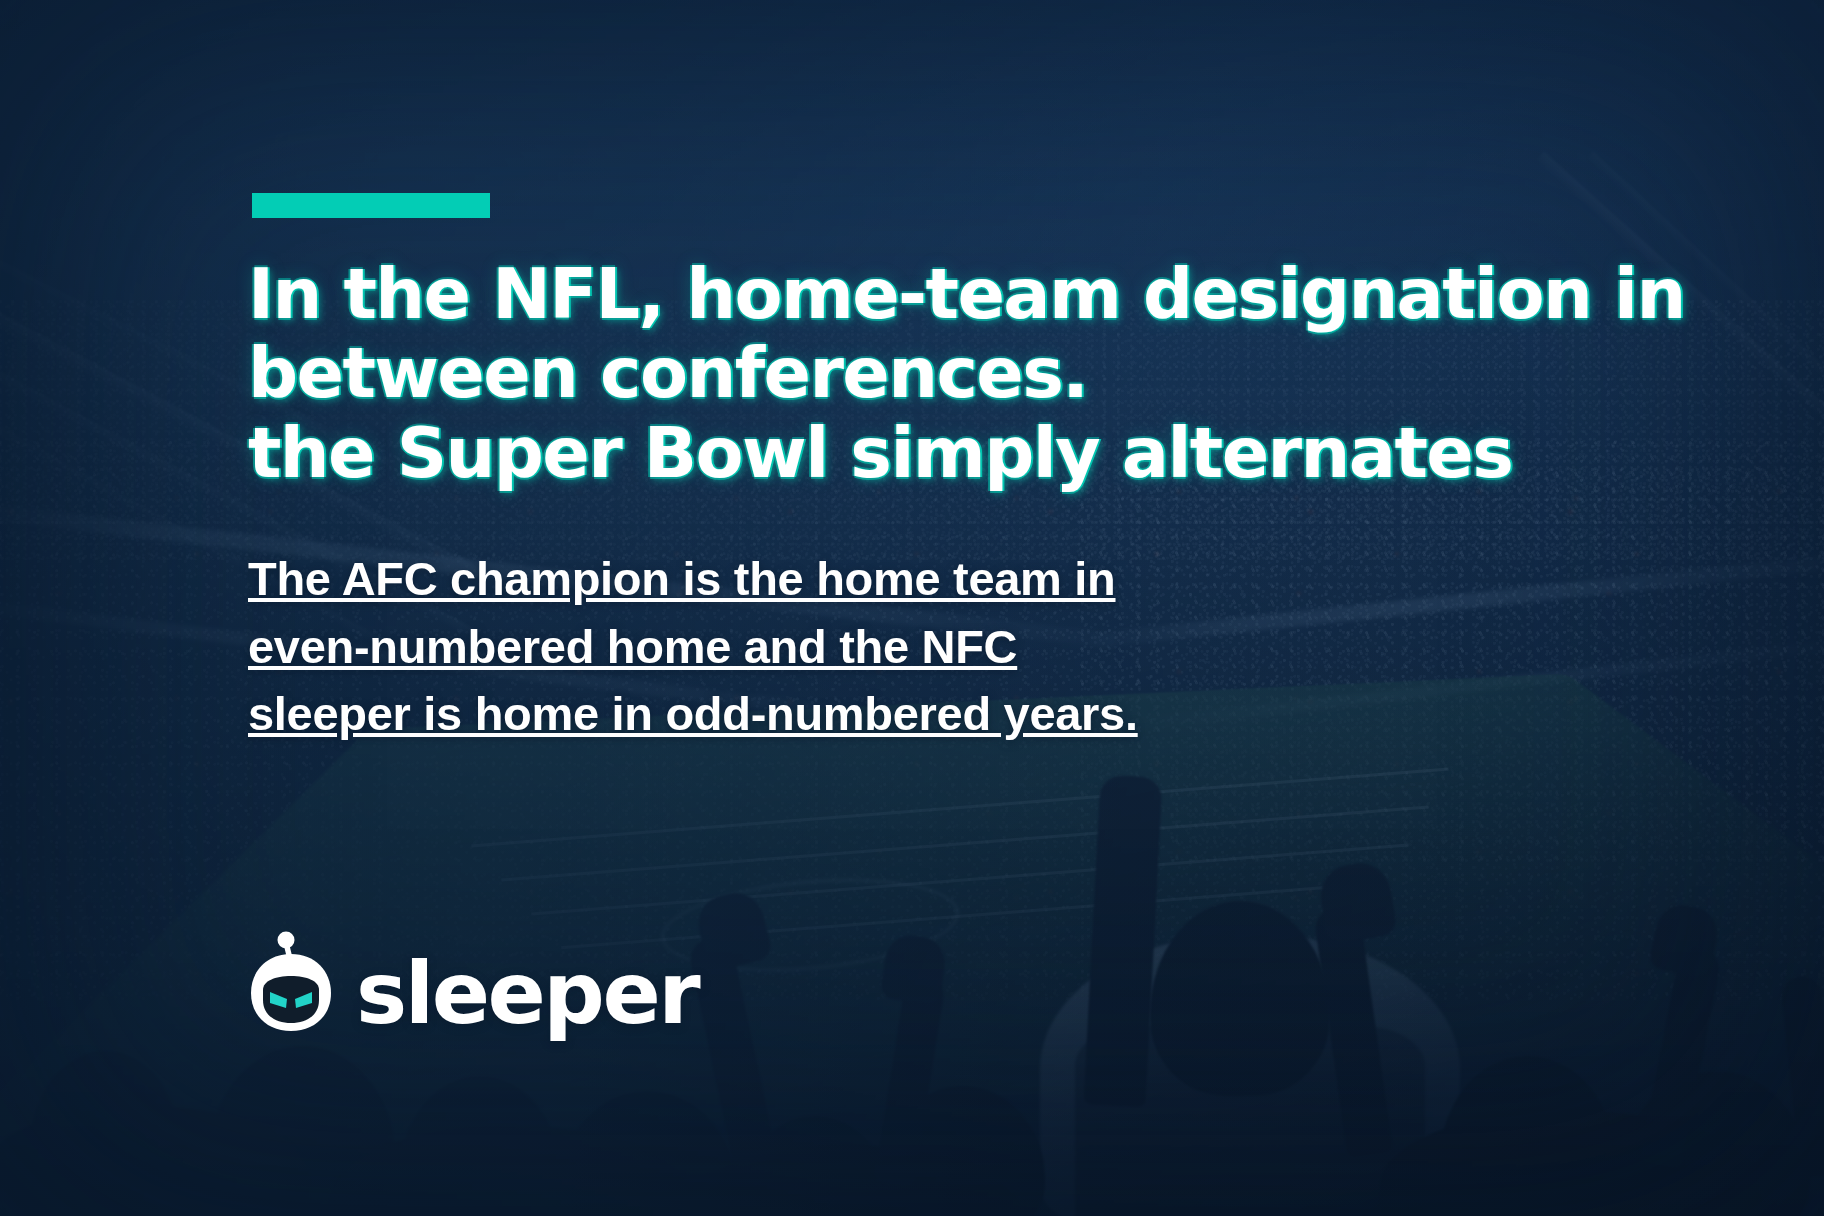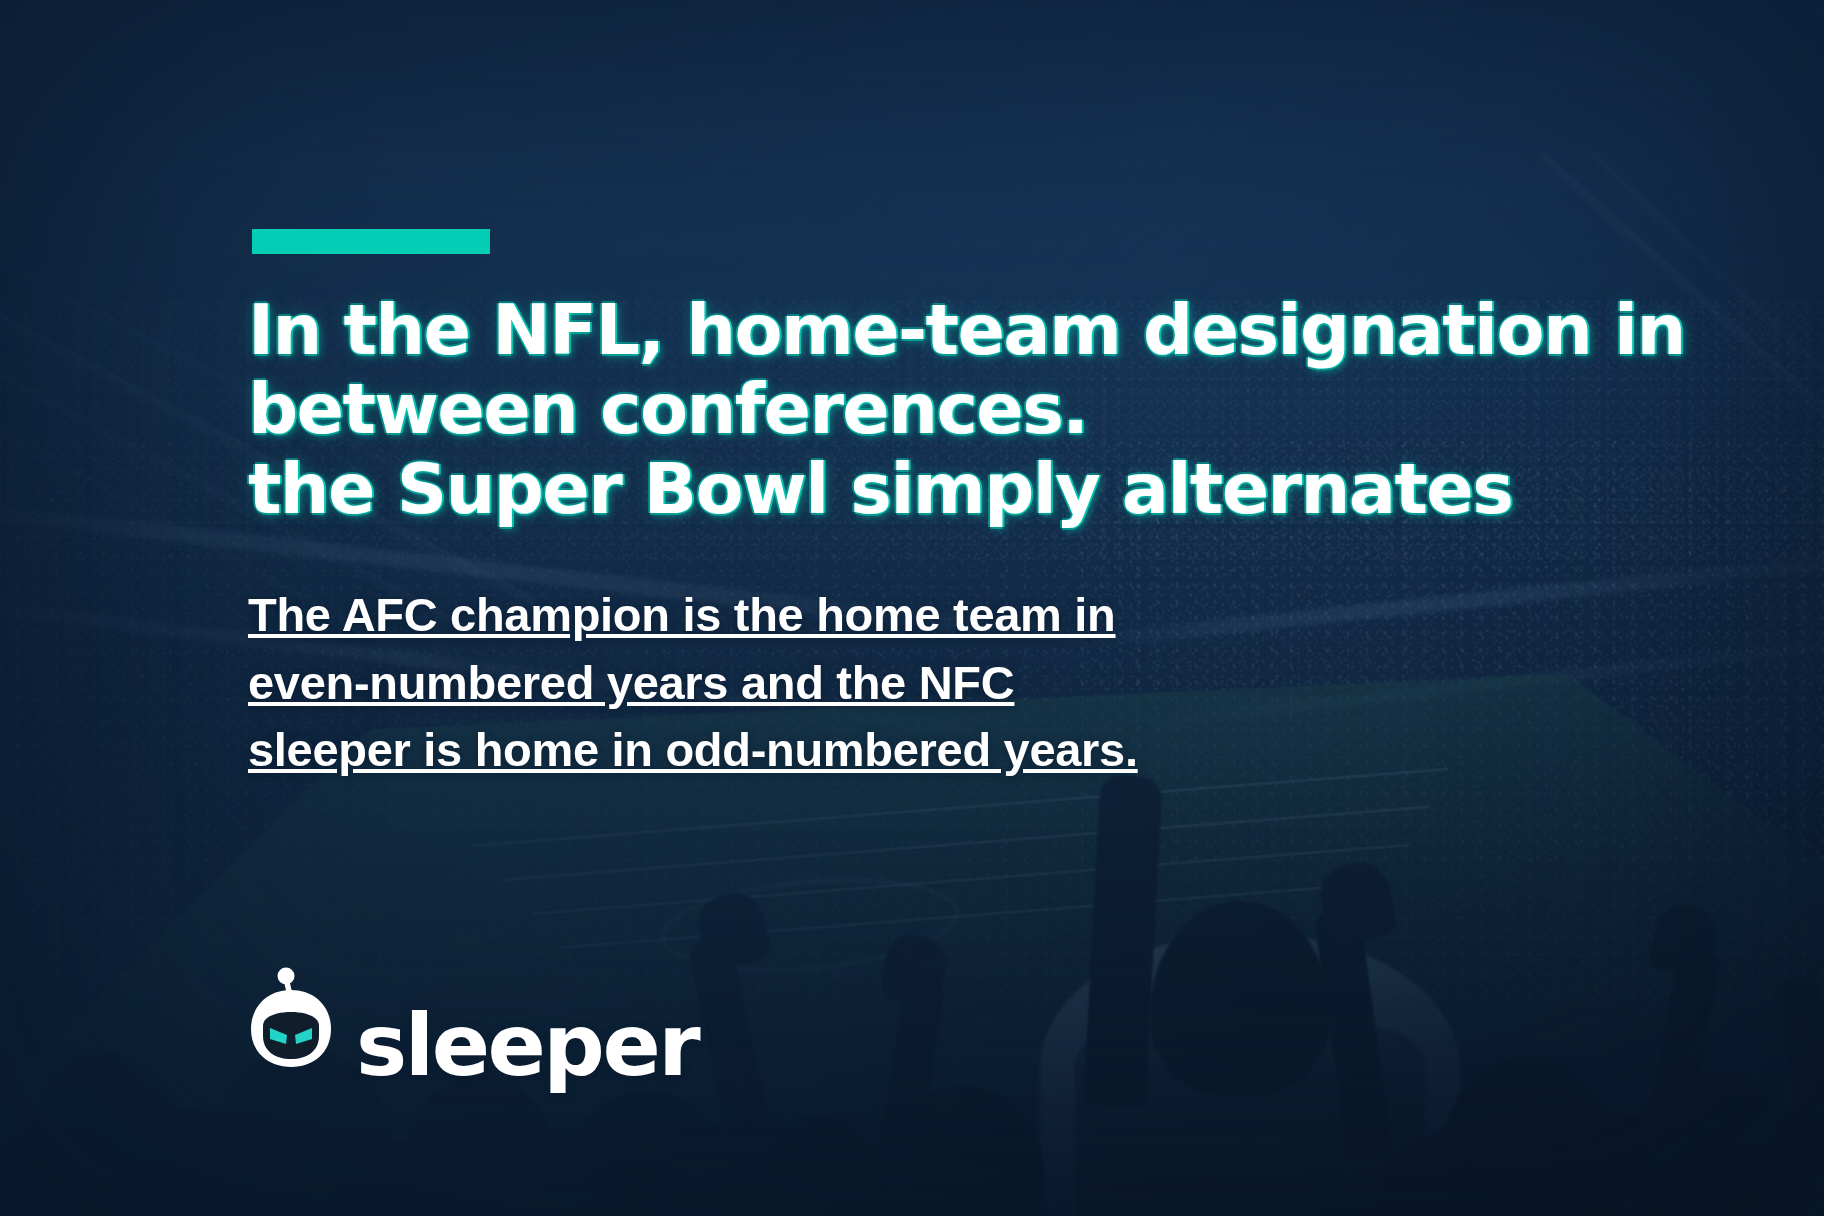--- a/index.html
+++ b/index.html
@@ -228,21 +228,21 @@
   }
   .vignette {
     position:absolute; inset:0;
     box-shadow:inset 0 0 300px 80px rgba(8,22,40,.55);
   }
 
   
   .content {
     position:absolute;
     left:252px; top:0;
-    width:1400px; height:948px;margin-top:36px;
+    width:1400px; height:948px;
   }
 
   .accent-bar {
     position:absolute;
     left:0; top:193px;
     width:238px; height:25px;
     background:#03CDB5;
   }
 
   .headline {
@@ -278,21 +278,21 @@
     text-shadow:0 2px 9px rgba(6,22,40,.55);
     text-decoration:underline;
   }
   .subhead .sh-line { display:block; white-space:nowrap; }
 
   
   .logo {
     position:absolute;
     left:-20px; top:930px;
     display:flex;
-    align-items:flex-end;
+    align-items:center;
     gap:6px;
   }
   .logo-mark { width:118px; height:118px; display:block; flex:0 0 auto; }
   .logo-word {
     font-family:"DejaVu Sans", sans-serif;
     font-weight:700;
     font-size:86px;
     letter-spacing:-2.5px;
     color:#FFFFFF;
     line-height:1;
@@ -380,21 +380,21 @@
     <div class="accent-bar"></div>
 
     <div class="headline">
       <span class="hl-line">In the NFL, home-team designation in</span>
       <span class="hl-line">between conferences.</span>
       <span class="hl-line">the Super Bowl simply alternates</span>
     </div>
 
     <div class="subhead">
       <span class="sh-line">The AFC champion is the home team in</span>
-      <span class="sh-line">even-numbered years and the NFC</span>
+      <span class="sh-line">even-numbered home and the NFC</span>
       <span class="sh-line">sleeper is home in odd-numbered years.</span>
     </div>
 
     <div class="logo">
       <svg class="logo-mark" viewBox="0 0 118 118">
 
         <path d="M59 34 C57 24, 55 18, 54.5 13" stroke="#FFFFFF" stroke-width="5.5" fill="none" stroke-linecap="round"></path>
 
         <circle cx="54" cy="10" r="8.5" fill="#FFFFFF"></circle>
 

